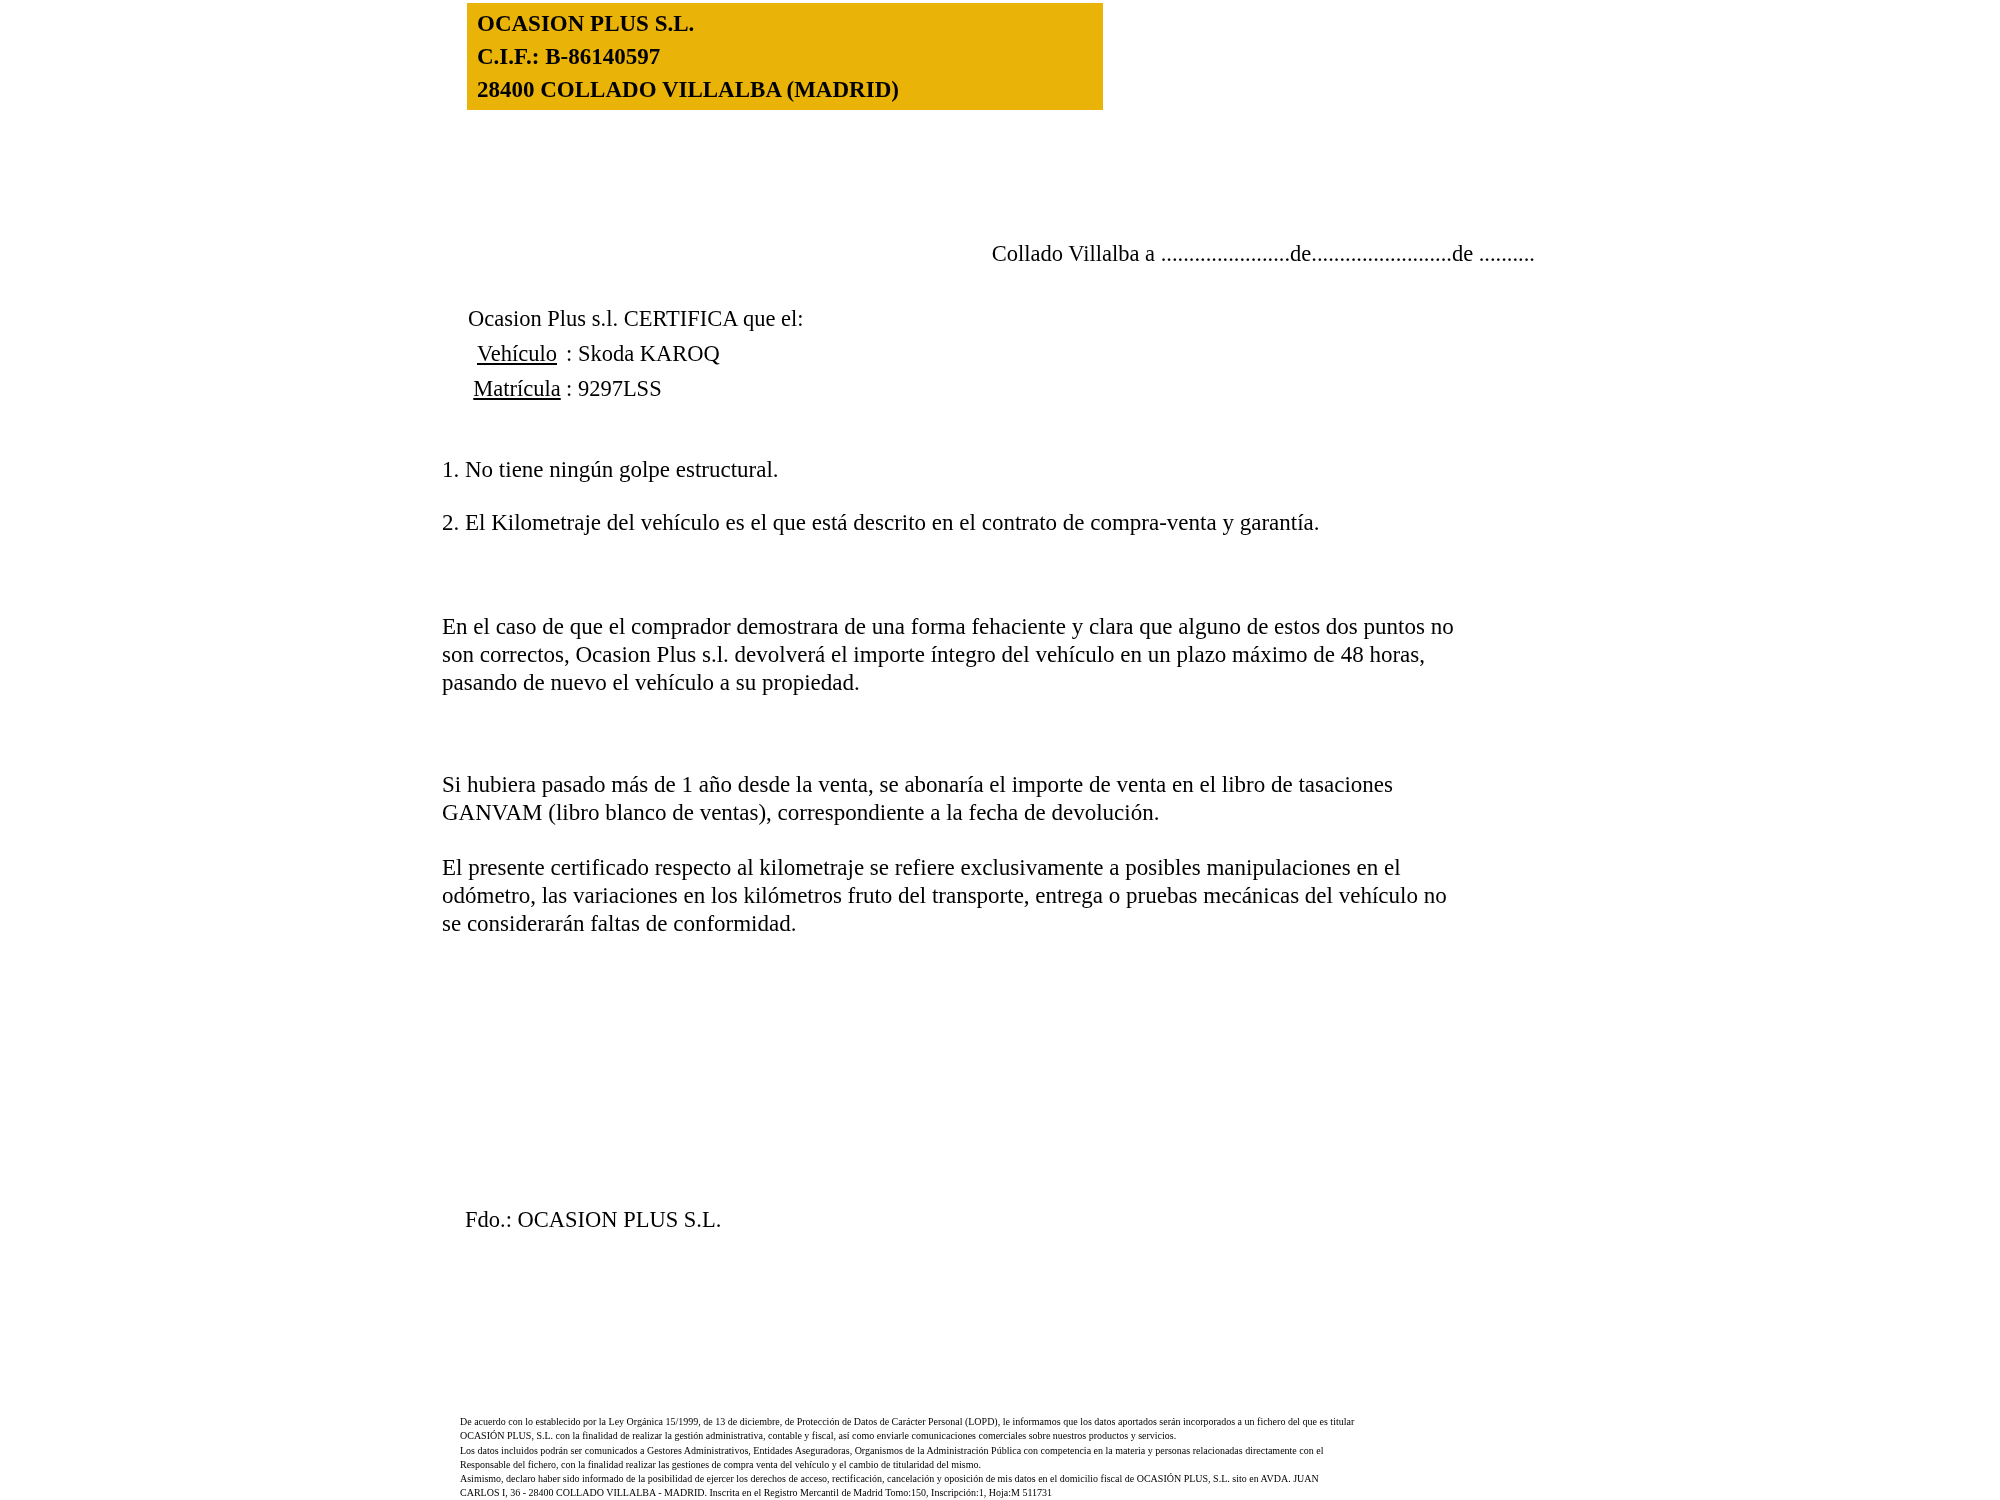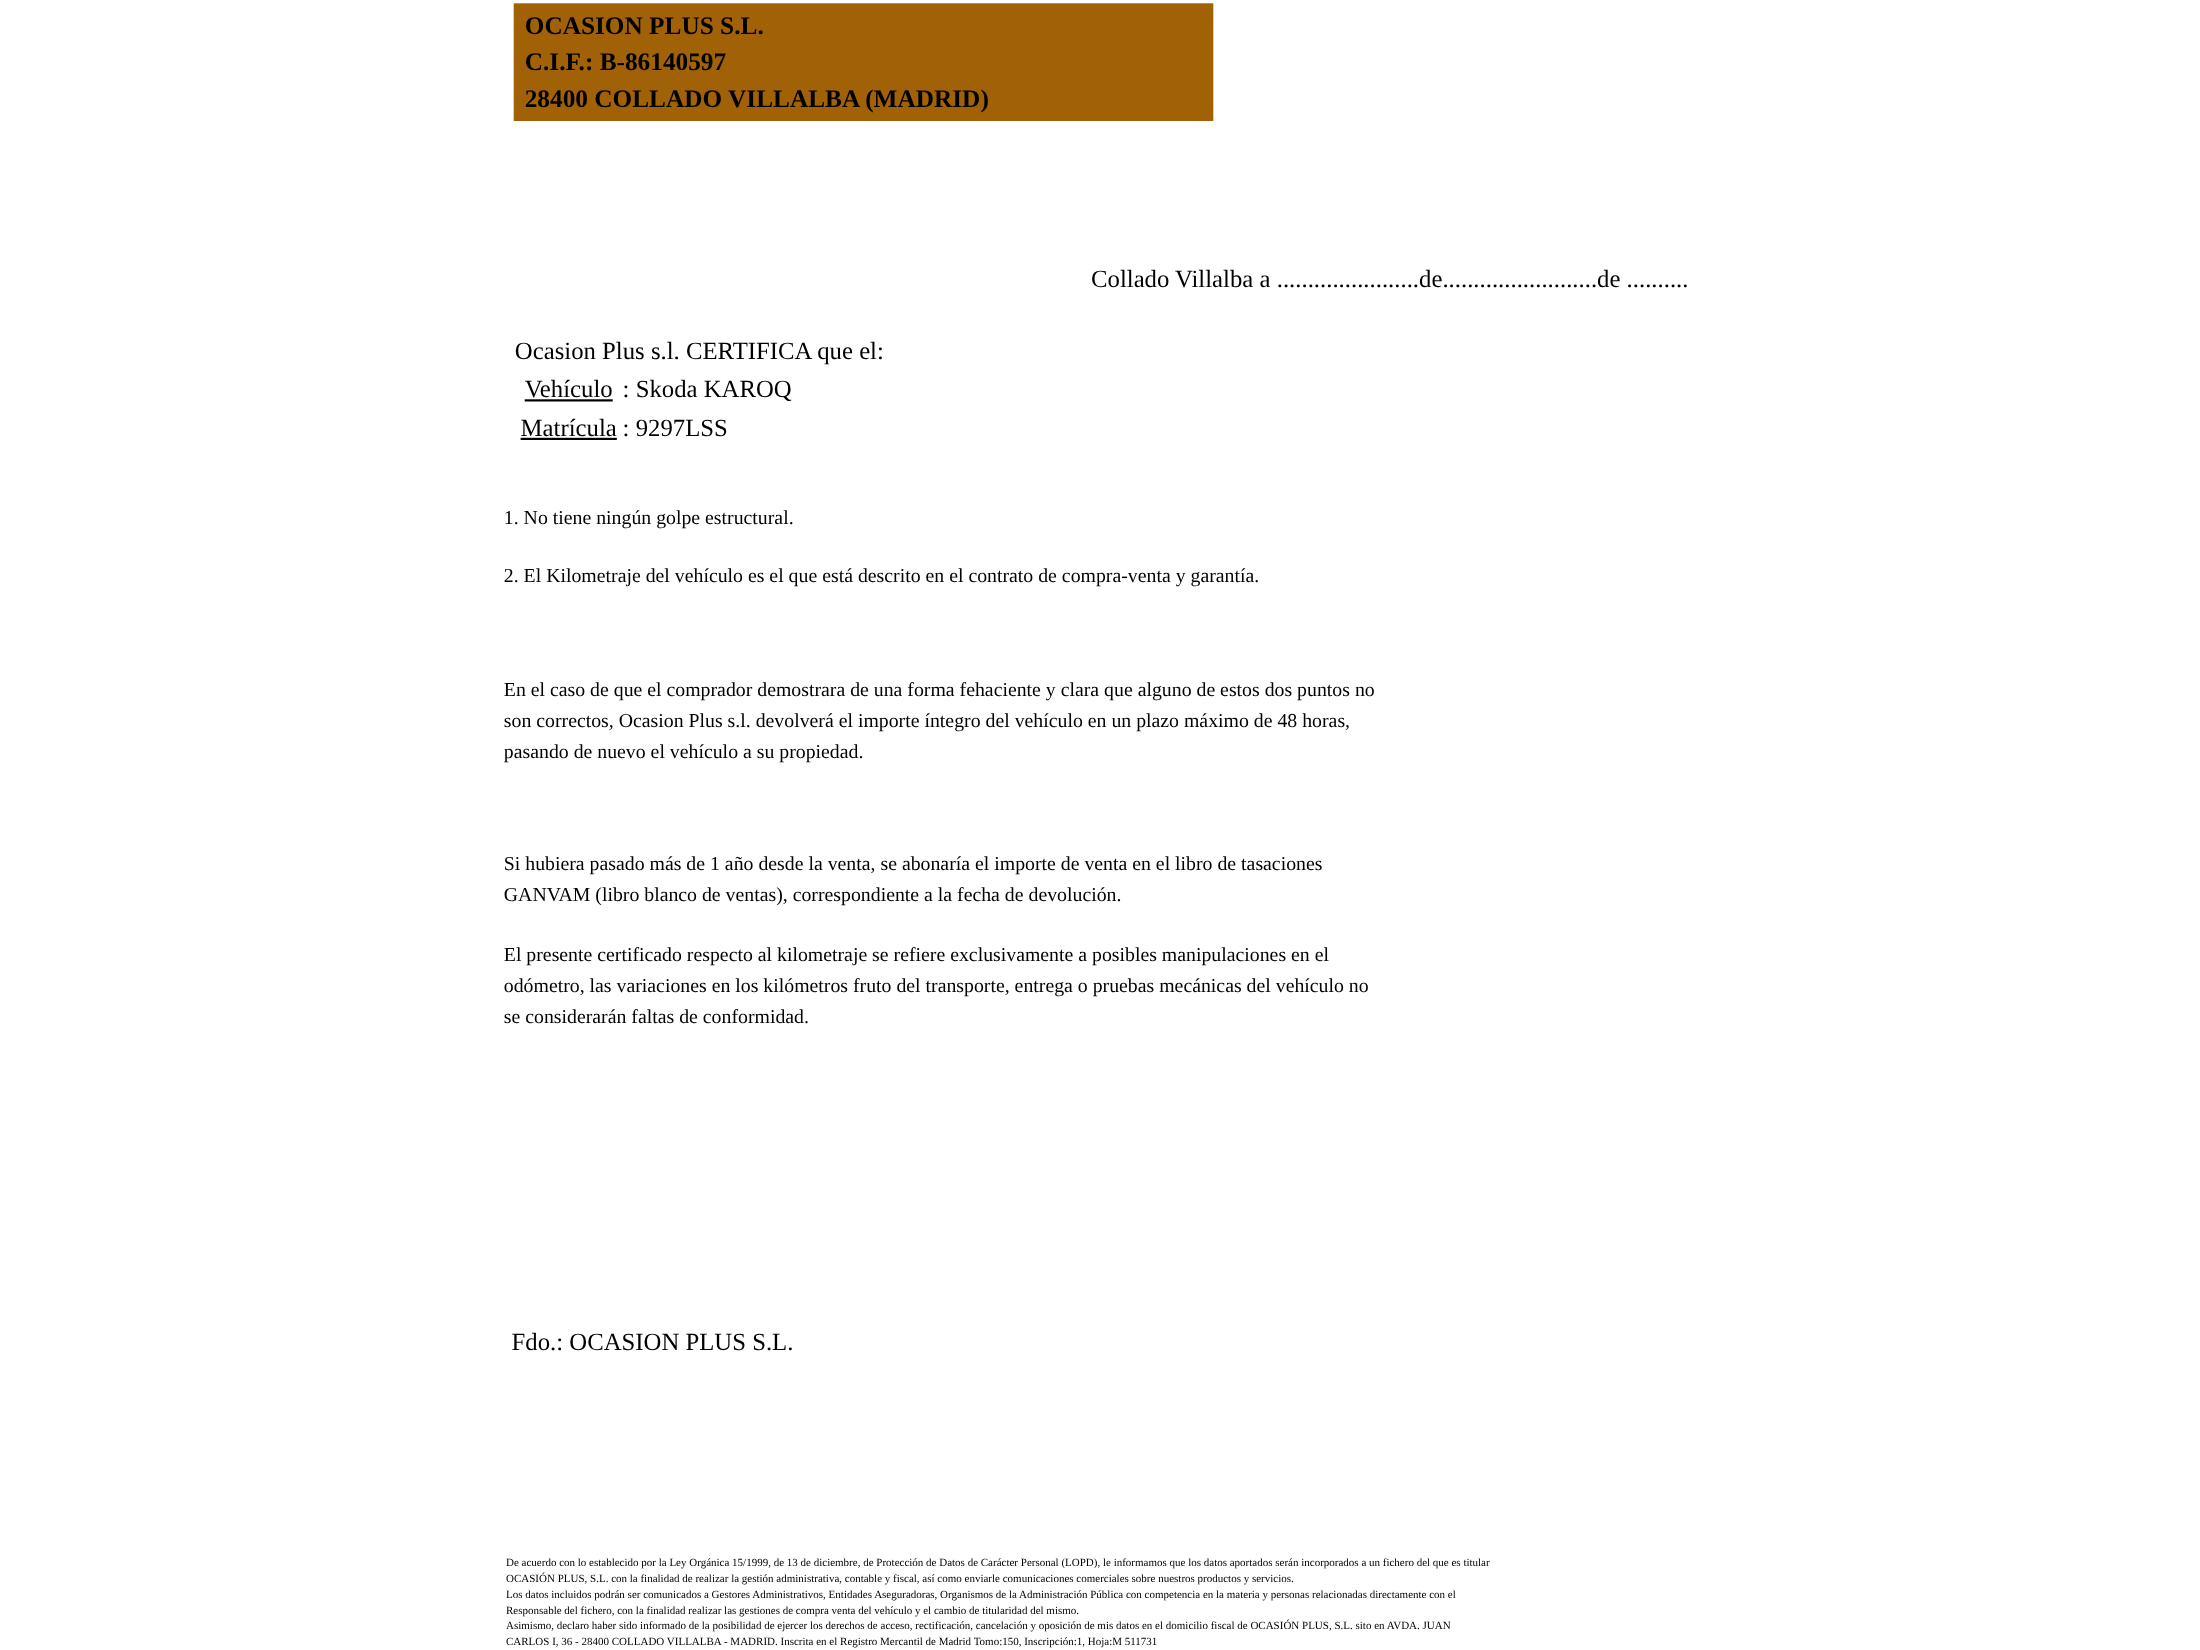--- a/index.html
+++ b/index.html
@@ -14,21 +14,21 @@
     background: #ffffff;
     font-family: "Liberation Serif", "DejaVu Serif", serif;
     color: #000000;
     overflow: hidden;
   }
   .header-box {
     position: absolute;
     left: 467px;
     top: 3px;
     width: 636px;
-    background: #a16207;
+    background: #eab308;
     padding: 4px 0 4px 10px;
     box-sizing: border-box;
   }
   .header-box .hline {
     font-size: 23px;
     font-weight: bold;
     line-height: 33px;
     white-space: nowrap;
   }
   .date-line {
@@ -49,23 +49,23 @@
     line-height: 35px;
   }
   .cert-row .cert-label {
     display: inline-block;
     width: 98px;
     text-decoration: underline;
     text-align: center;
   }
   .body-text {
     position: absolute;
-    left: 458px;
+    left: 442px;
     width: 1090px;
-    font-size: 18px;
+    font-size: 23px;
     line-height: 28px;
     white-space: pre-line;
   }
   .point-1 { top: 456px; }
   .point-2 { top: 509px; }
   .para-1  { top: 613px; }
   .para-2  { top: 726px; }
   .para-3  { top: 771px; }
   .para-4  { top: 854px; }
   .signature-line {

